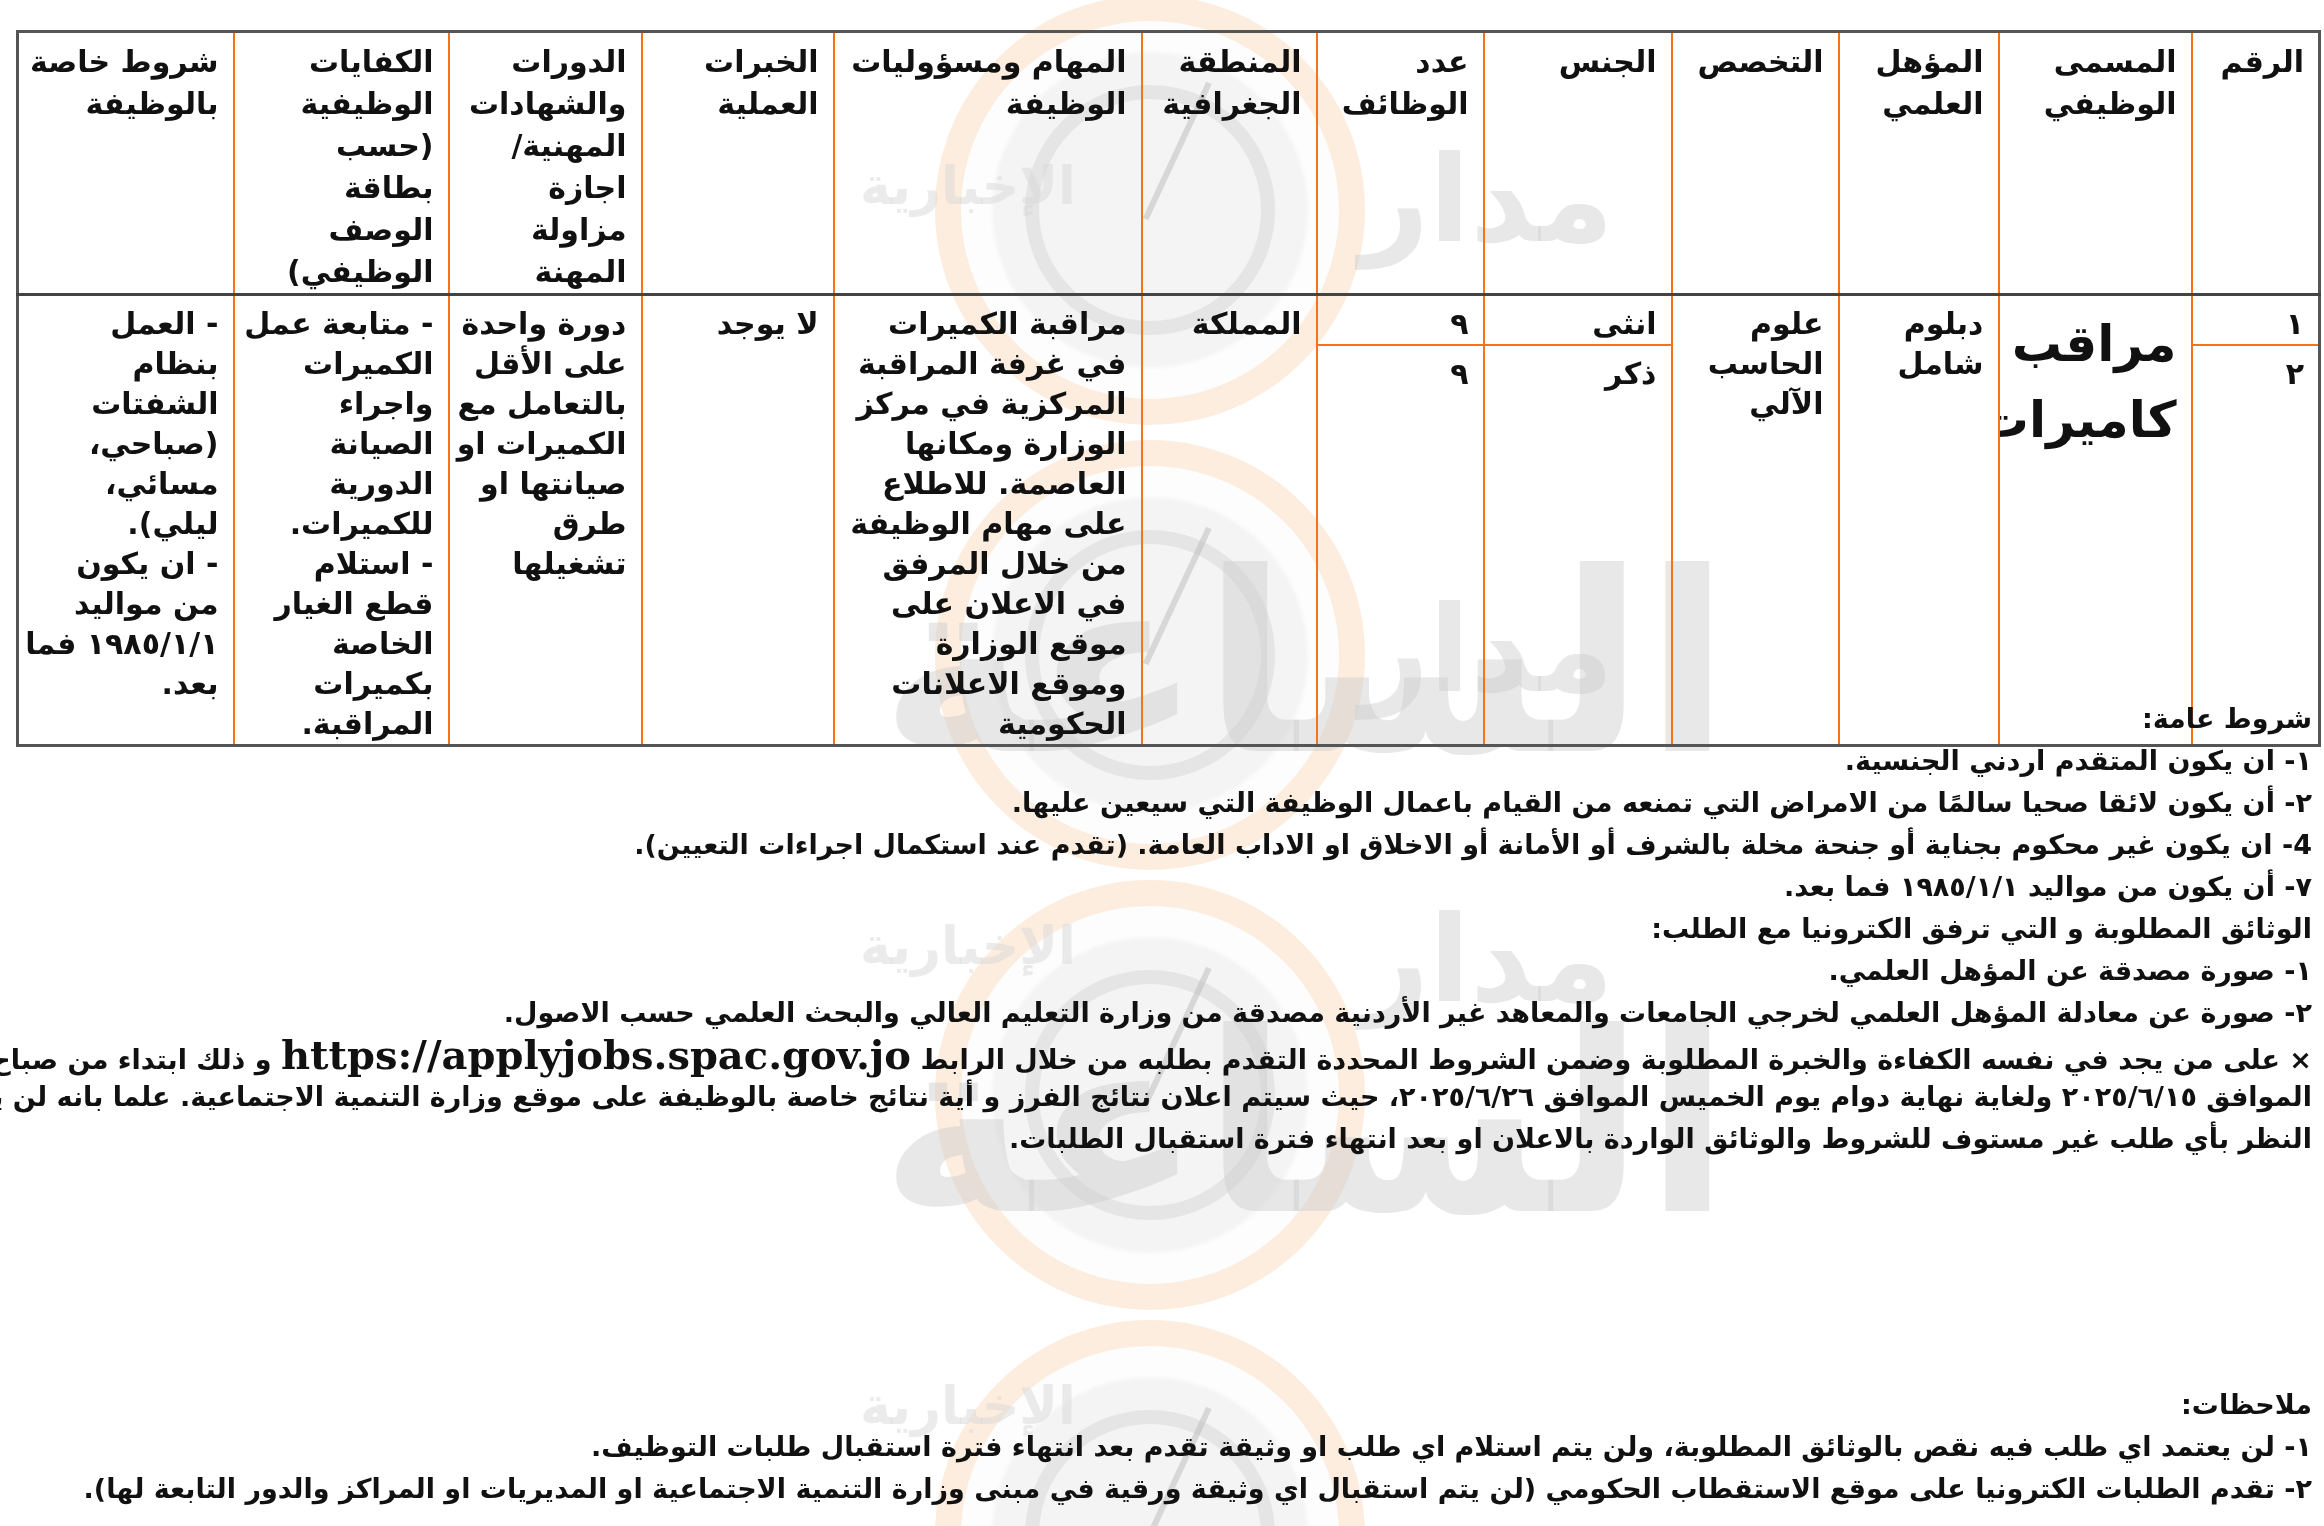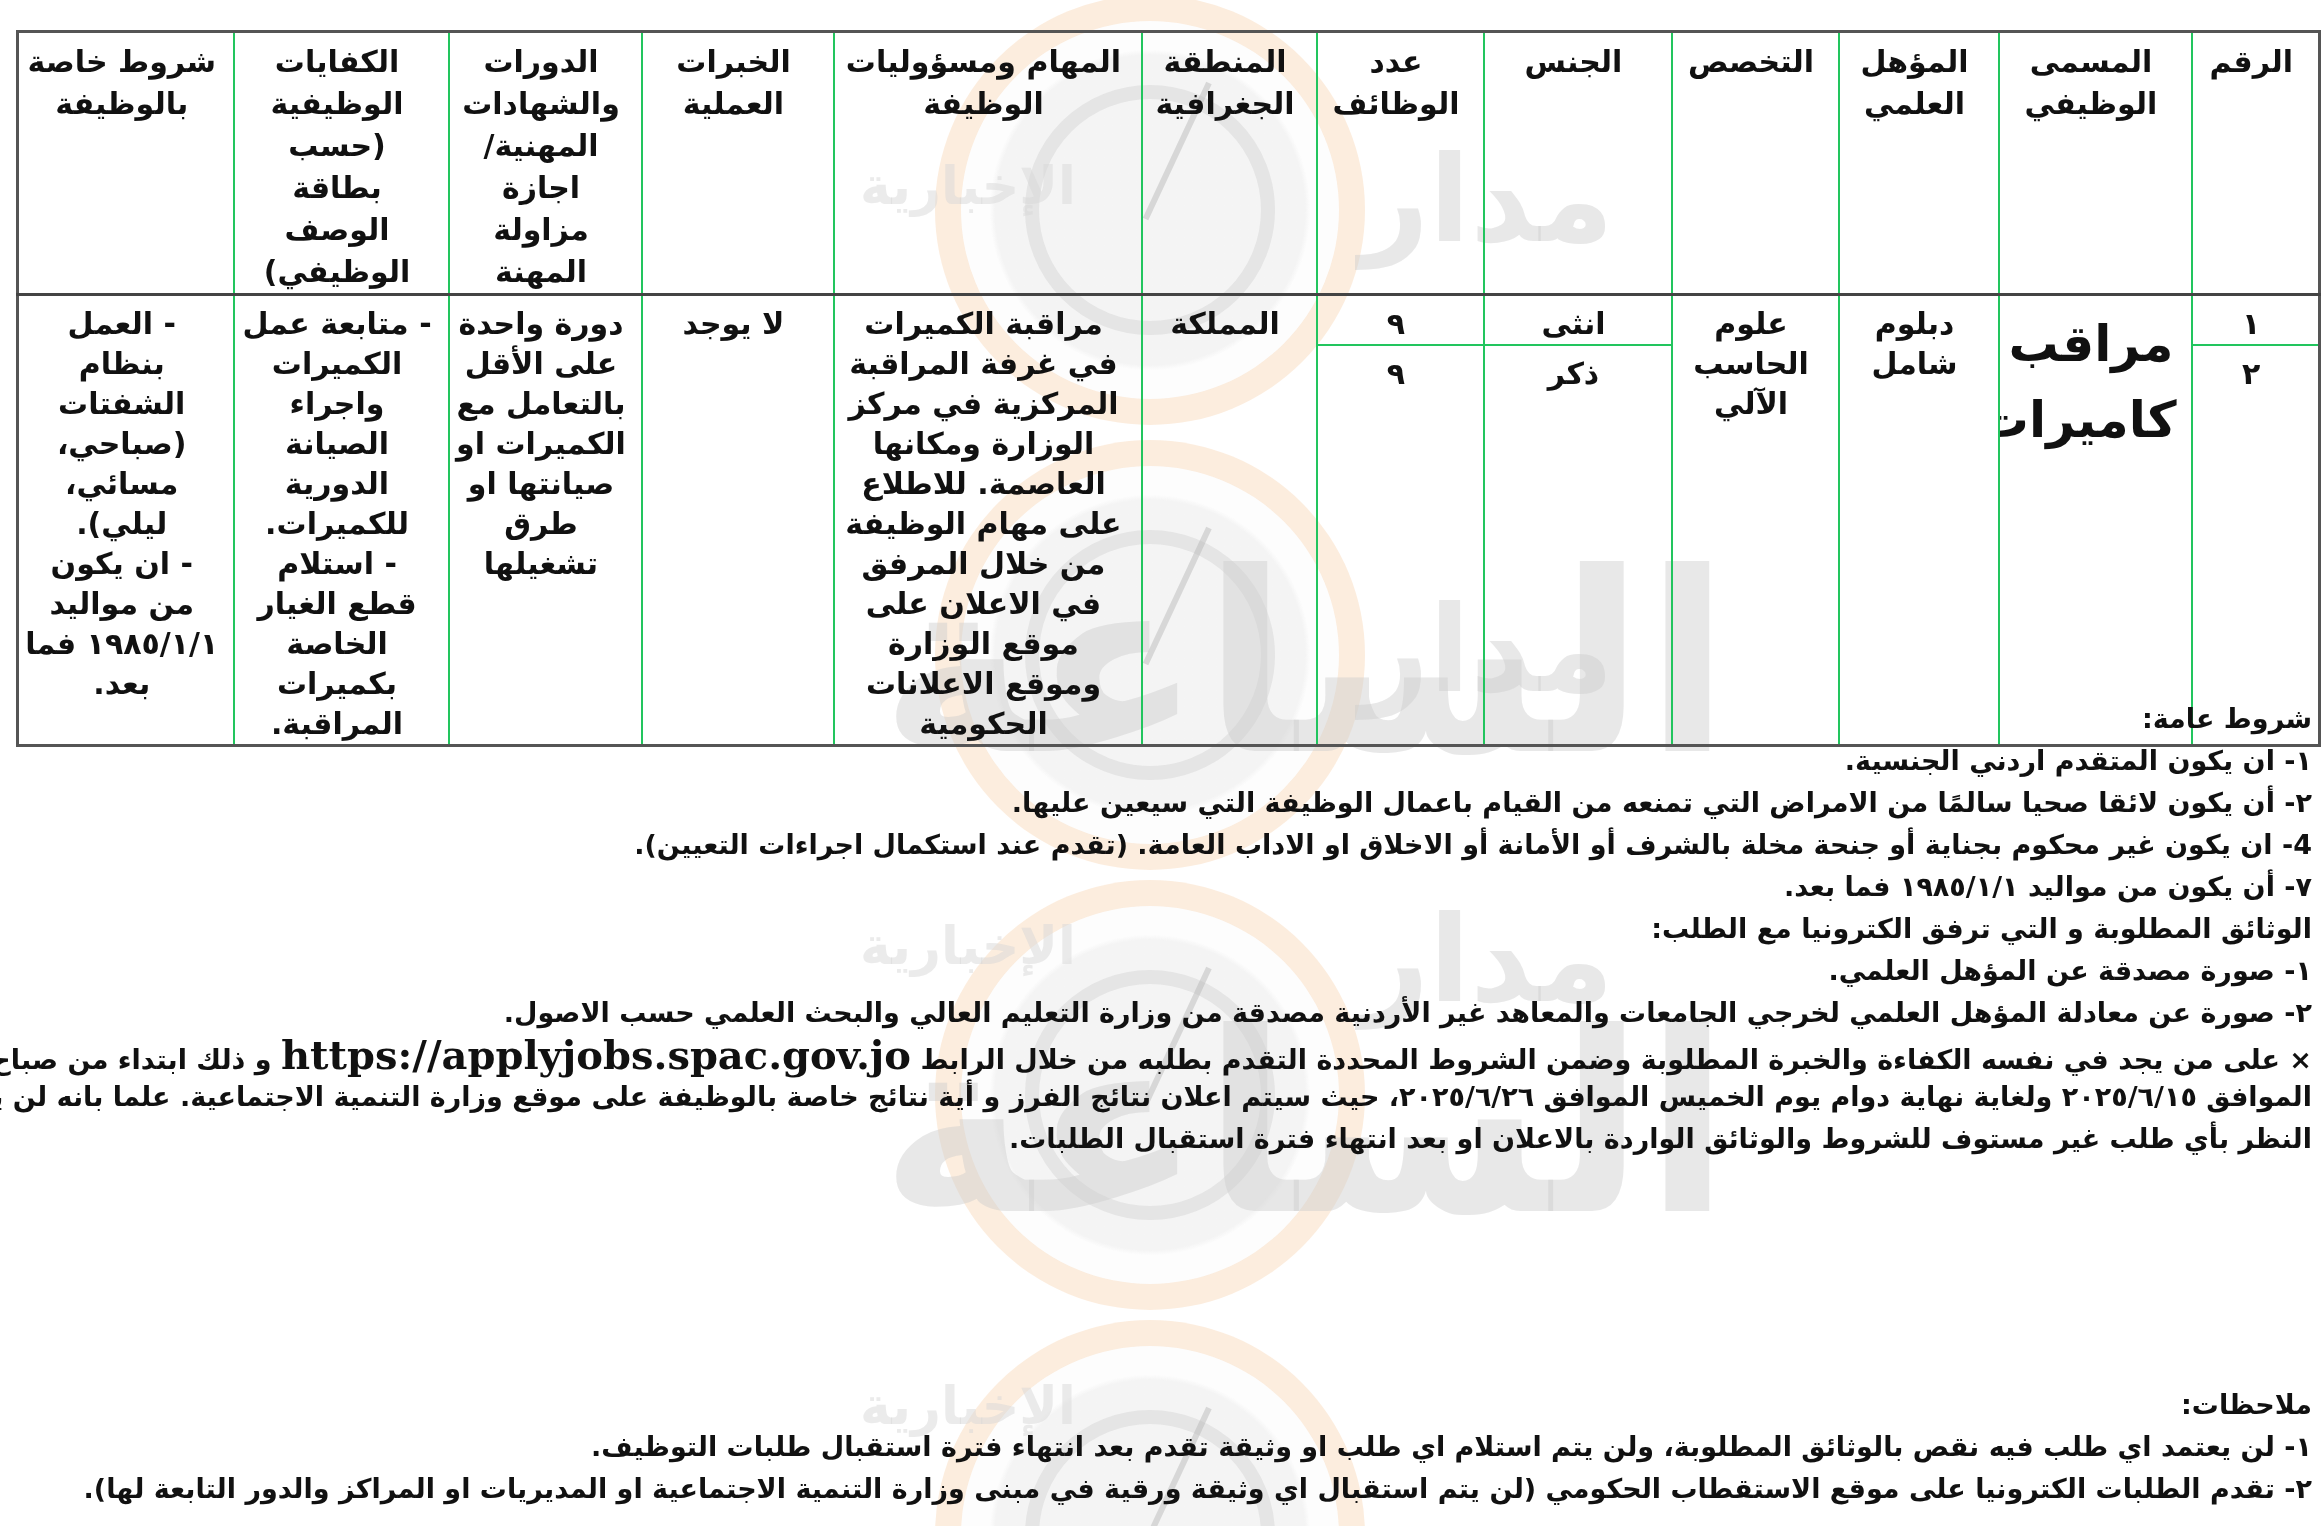--- a/index.html
+++ b/index.html
@@ -34,21 +34,21 @@
   .wm-mid { font-size: 120px; }
   .wm-small { font-size: 52px; color: rgba(215,215,215,0.5); }
 
   
   .jobs-table {
     position: absolute; left: 16px; top: 30px; width: 2302px; height: 625px;
     border-collapse: collapse; table-layout: fixed; z-index: 1;
     border: 3px solid #555;
   }
   .jobs-table th, .jobs-table td {
-    border: 2px solid #22c55e; vertical-align: top; text-align: center;
+    border: 2px solid #f97316; vertical-align: top; text-align: right;
     font-weight: bold; padding: 8px 14px 0 6px; overflow: hidden;
   }
   .jobs-table th { height: 208px; font-size: 30px; line-height: 42px; }
   .jobs-table td { font-size: 30px; line-height: 40px; }
   .jobs-table thead tr { border-bottom: 3px solid #444; }
   .cell-title { font-size: 50px !important; line-height: 76px !important; padding-top: 10px !important; }
   .row-short td.split { height: 36px; }
   .pre { white-space: pre-line; }
 
   

